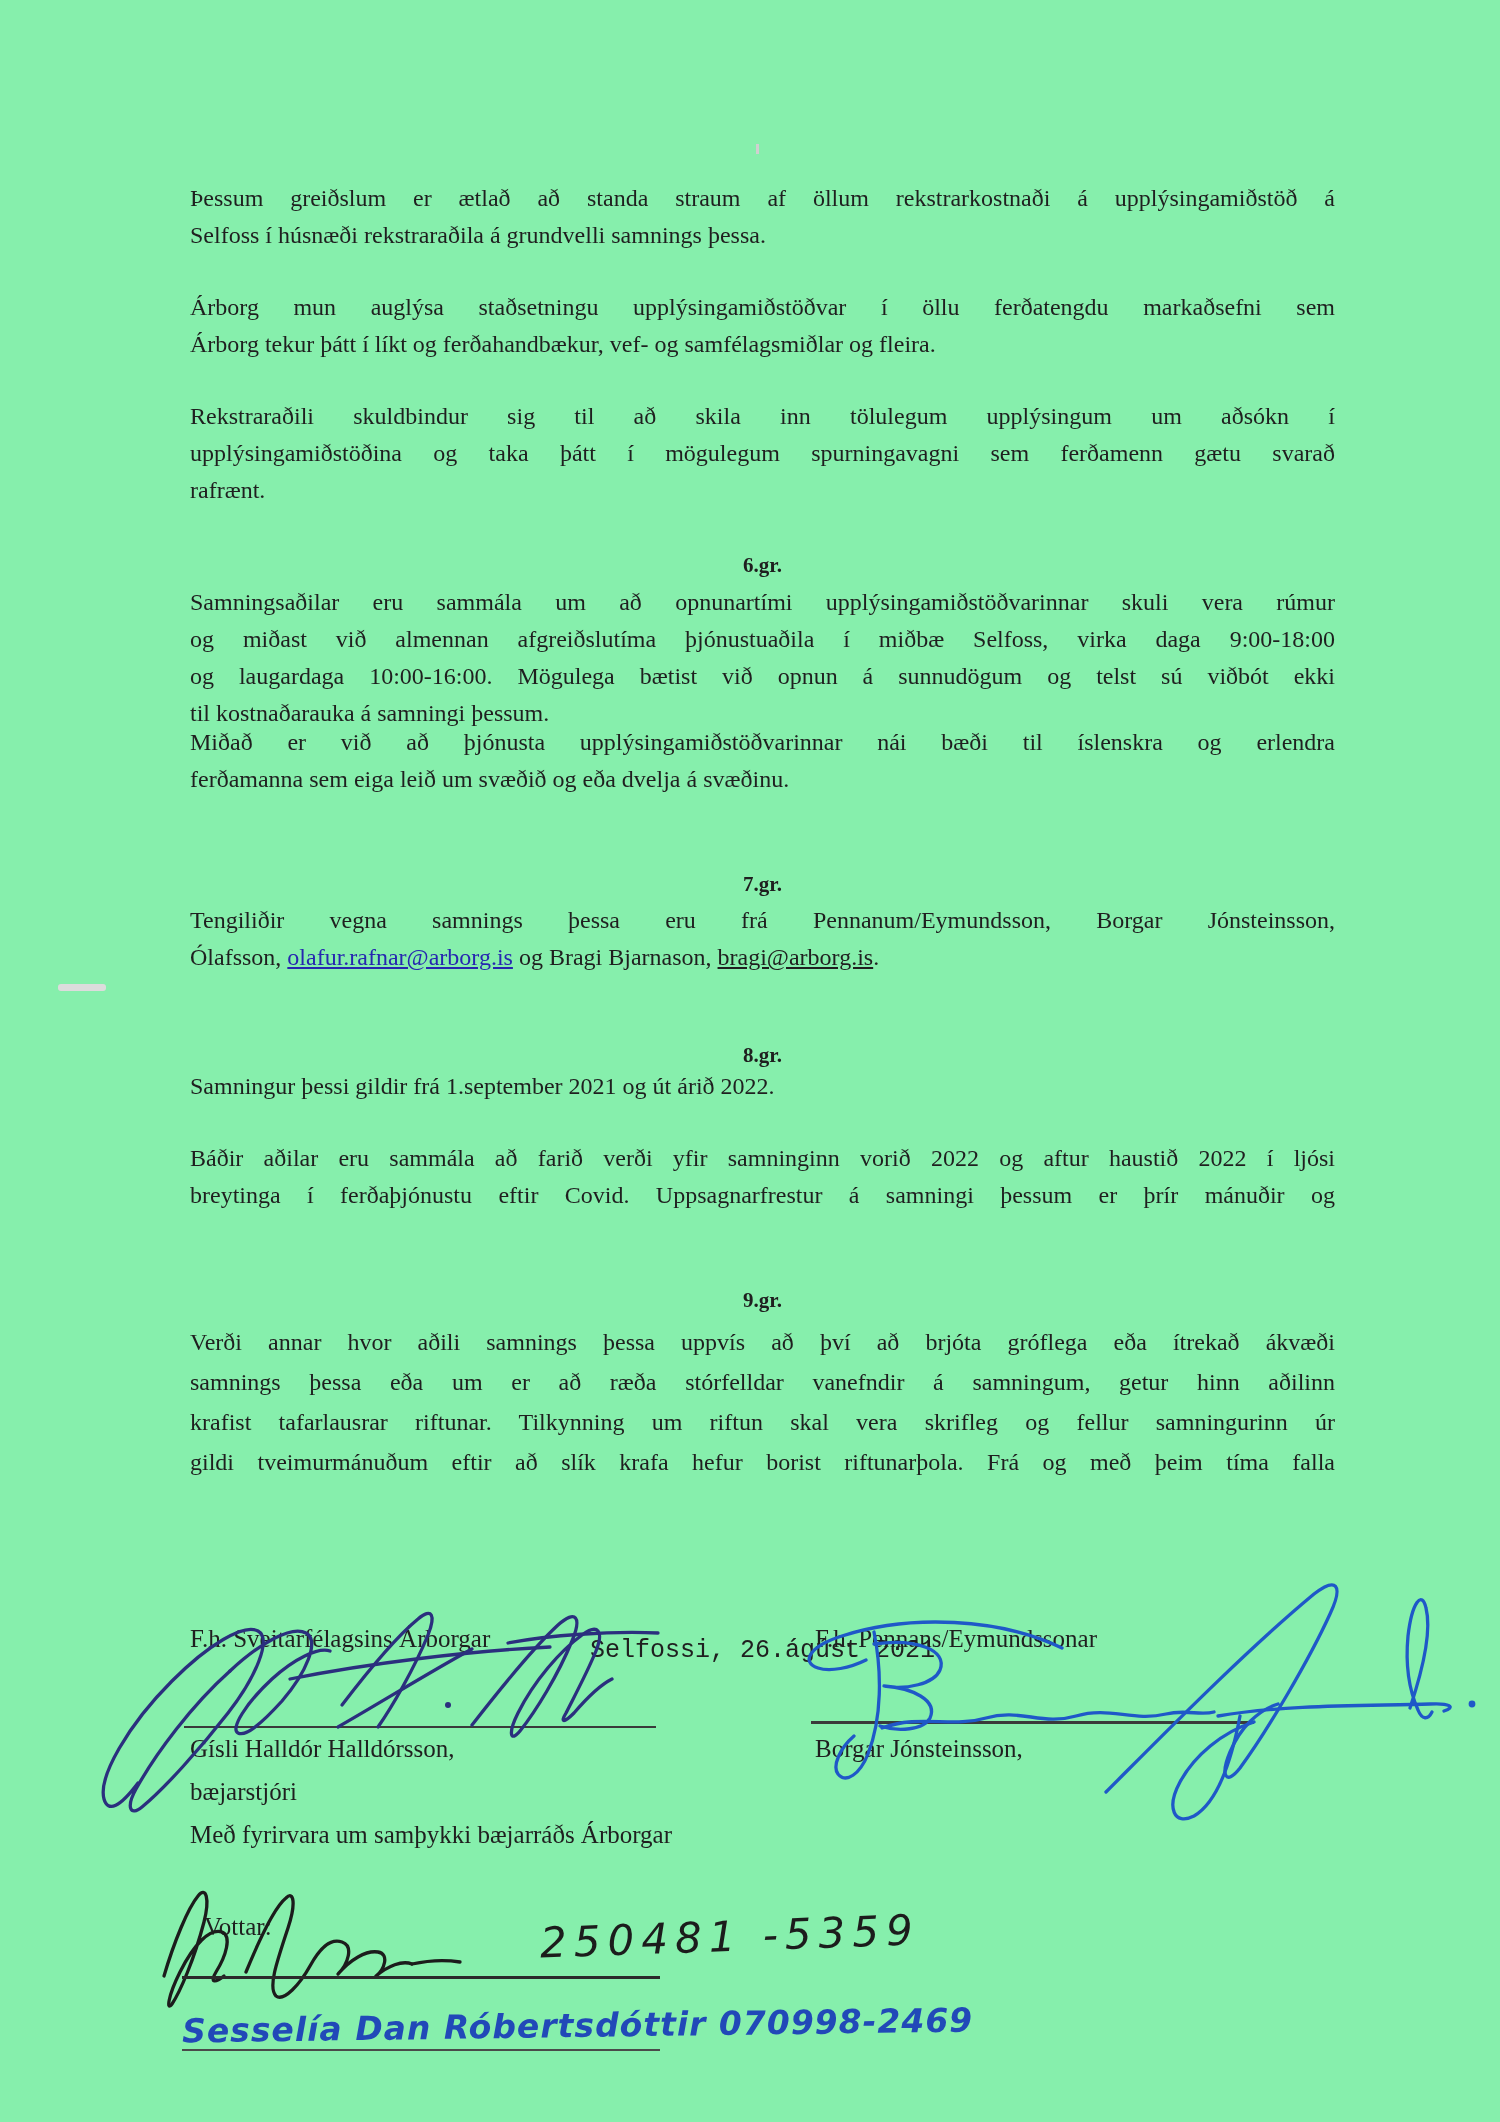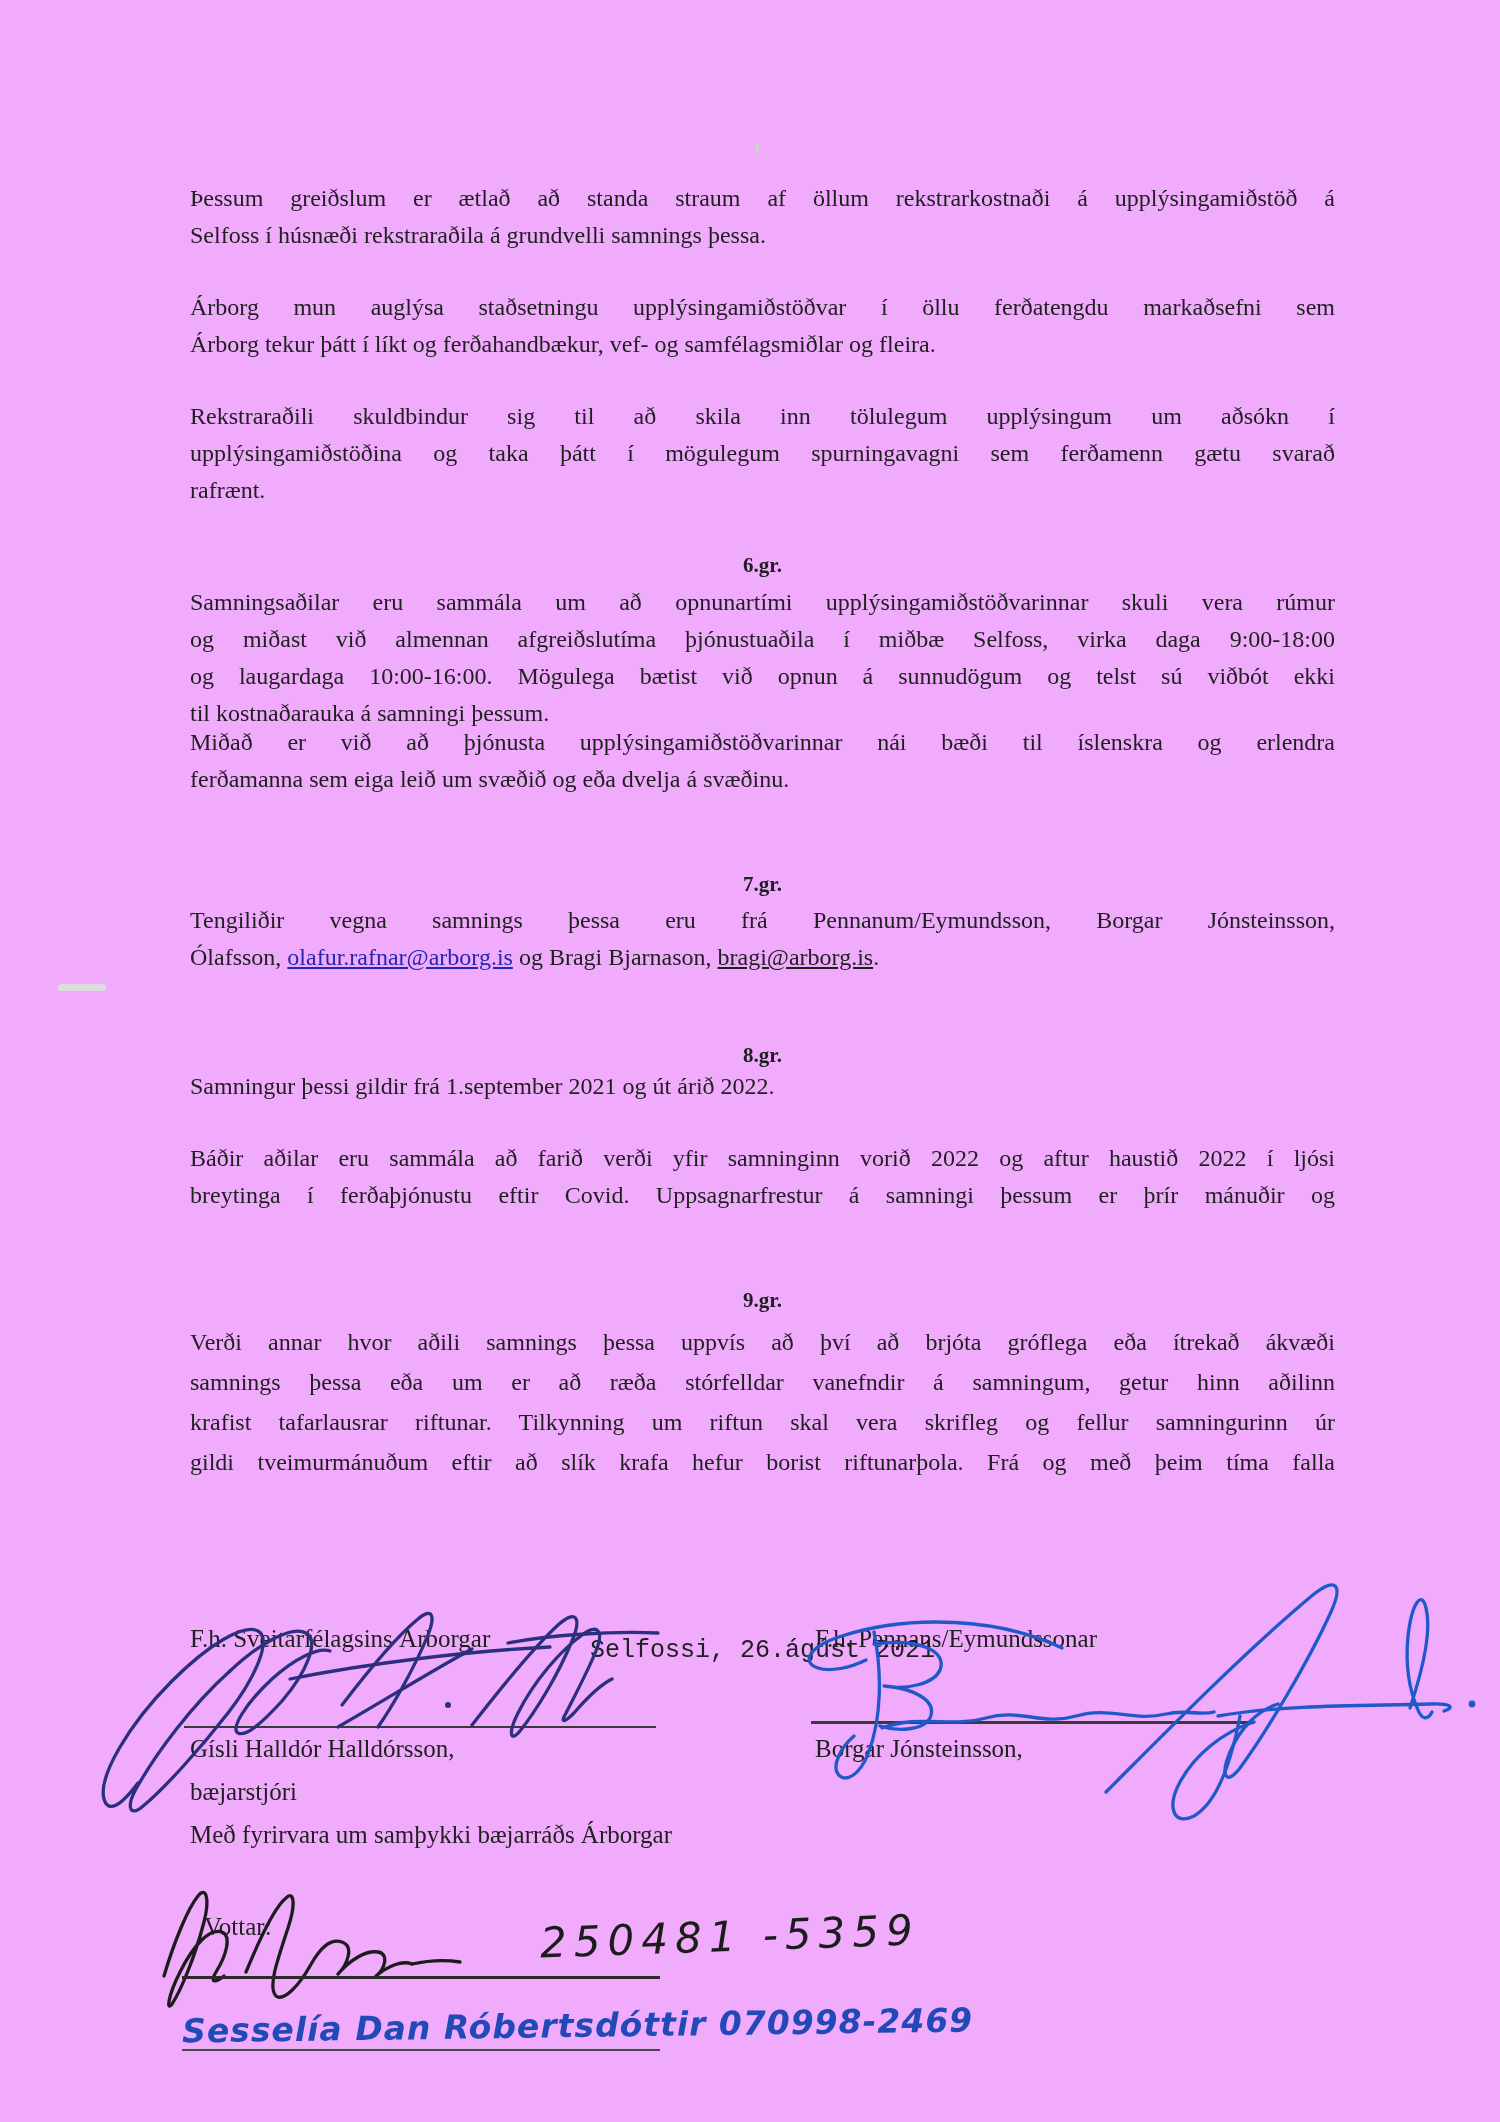--- a/index.html
+++ b/index.html
@@ -1,19 +1,19 @@
 <!DOCTYPE html>
 <html style="--text: #1f1f1f; --link-blue: #2626b0; --ink-left: #2b2f7e; --ink-right: #1f58c8; --ink-witness1: #1c1c1c; --ink-witness2: #2149b8; --rule: #3a3a3a;"><head>
 <meta charset="utf-8">
 <style>
   html,body{margin:0;padding:0;background:#888;}
   .page{
     position:relative;
     width:1500px;height:2122px;
-    background:#f0abfc;
+    background:#86efac;
     font-family:"Liberation Serif", serif;
     color:var(--text,#1f1f1f);
     overflow:hidden;
   }
   .block{
     position:absolute;left:190px;width:1145px;
     font-size:24px;line-height:37px;
     color:var(--text,#1f1f1f);
   }
   .block.heading{text-align:center;font-weight:bold;font-size:21px;}

